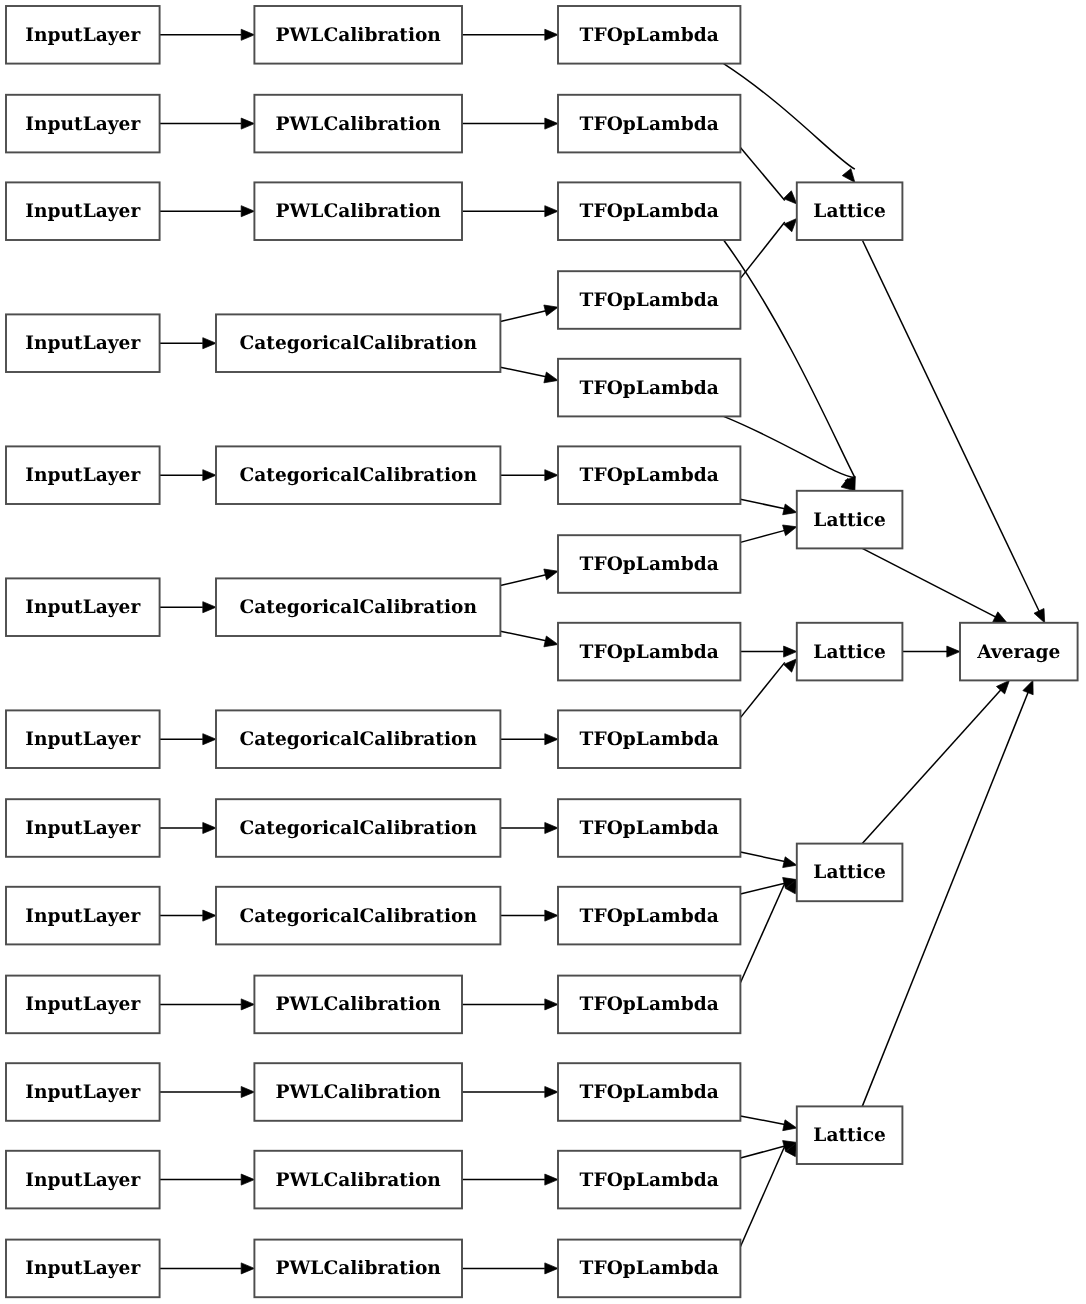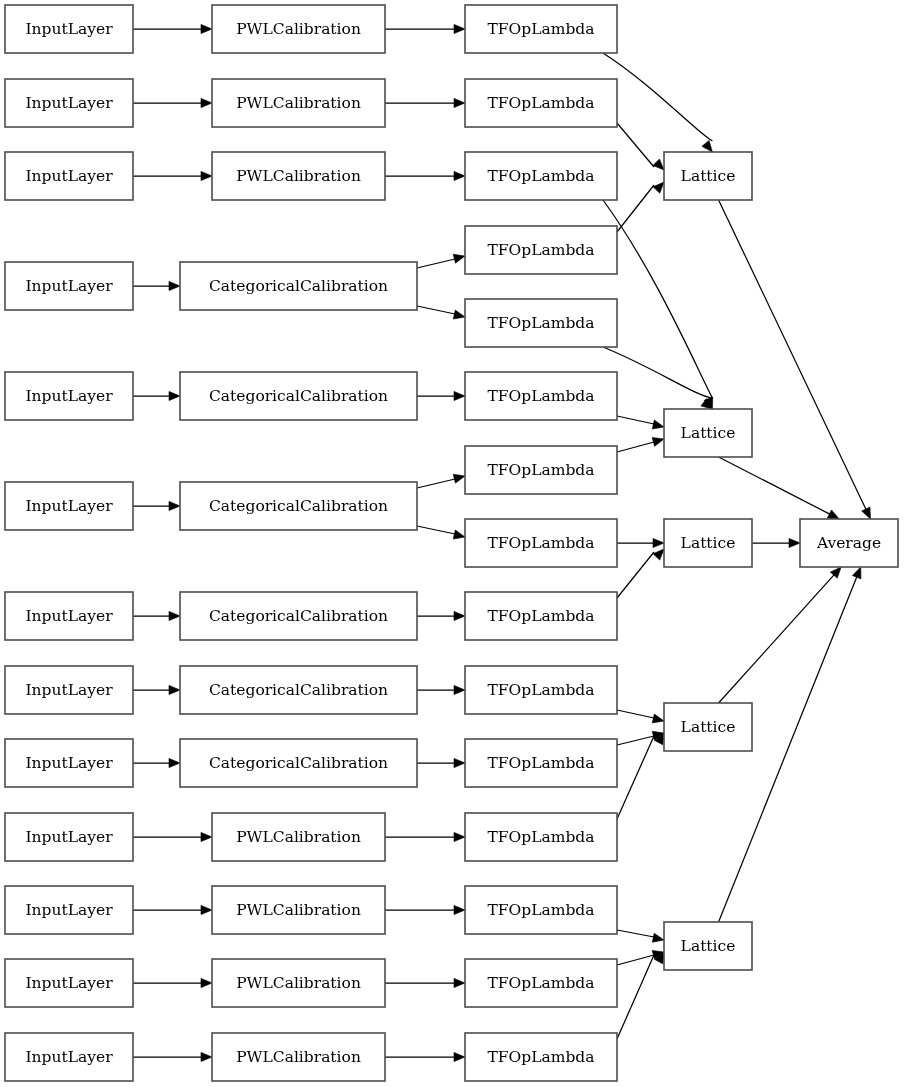--- a/index.html
+++ b/index.html
@@ -6,20 +6,21 @@
     margin: 0;
     padding: 0;
     background: #ffffff;
   }
   #canvas-wrap {
     position: relative;
     width: 905px;
     height: 1087px;
     background: #ffffff;
     overflow: hidden;
+    font-weight: bold;
   }
   svg#graph {
     display: block;
     width: 905px;
     height: 1087px;
     font-family: "DejaVu Serif", "Liberation Serif", serif;
   }
   .node-box {
     fill: #ffffff;
     stroke: #4d4d4d;

